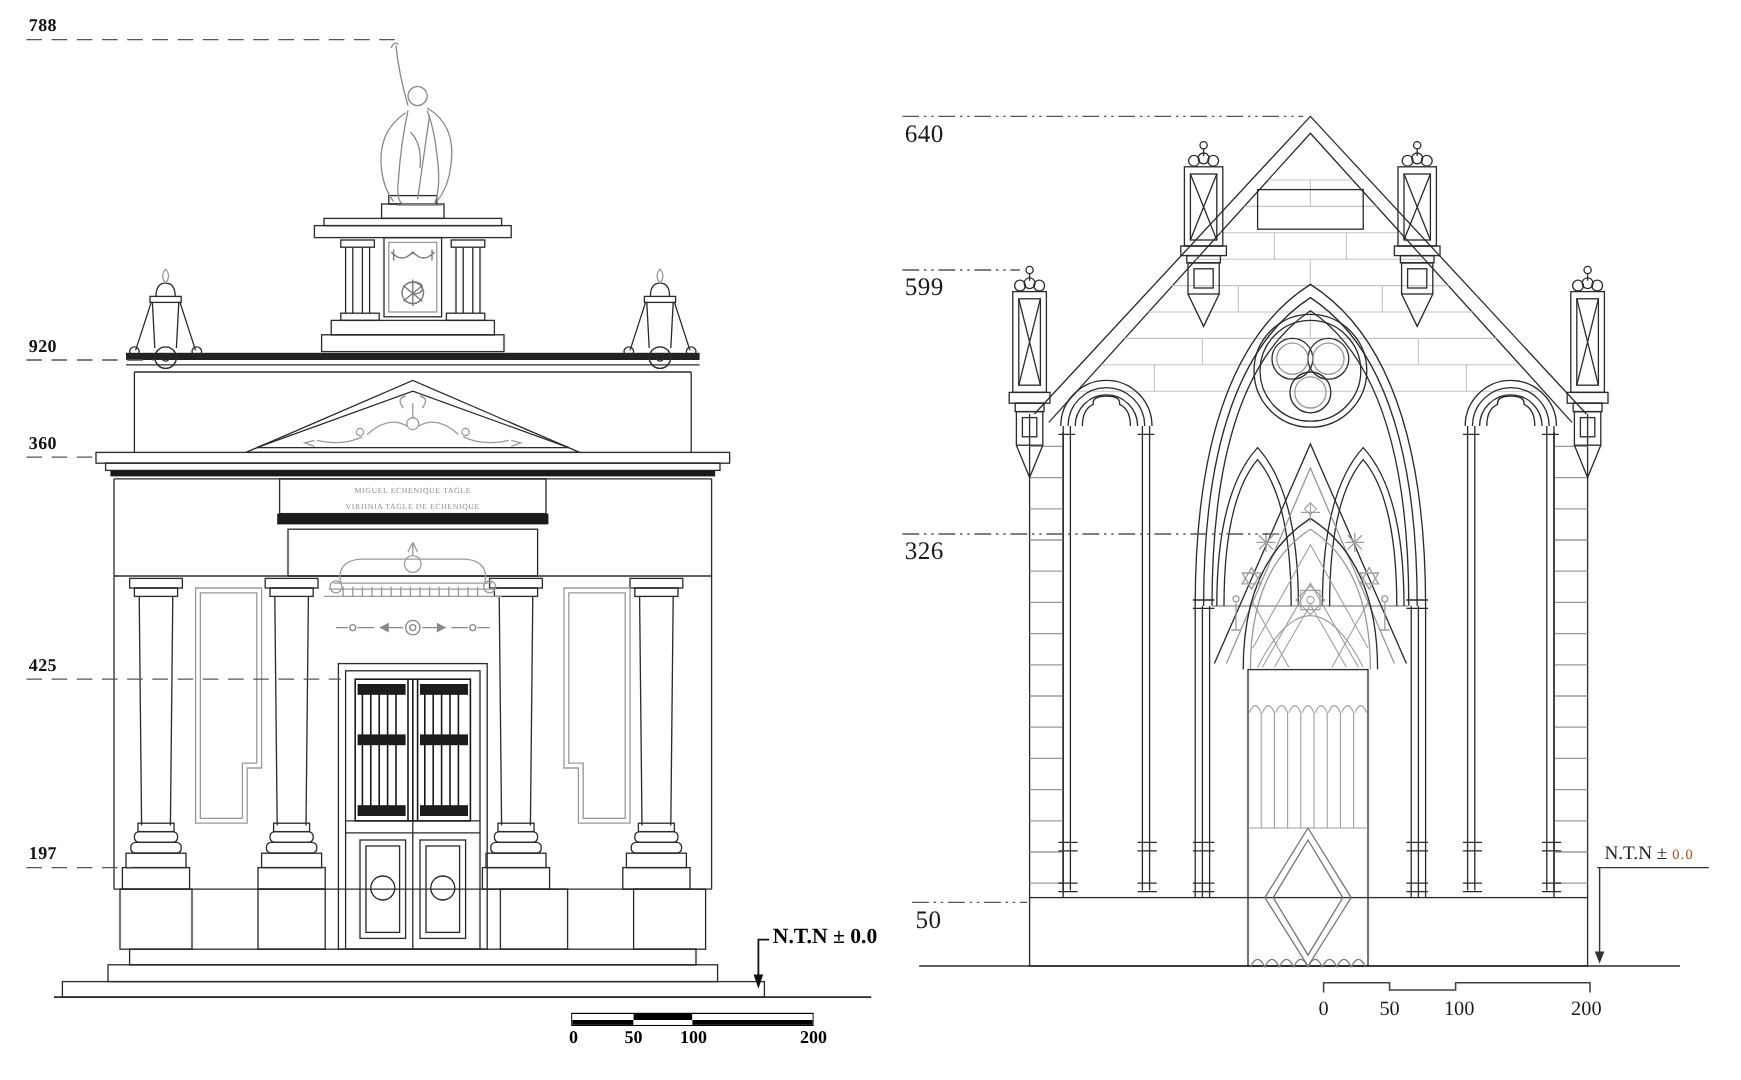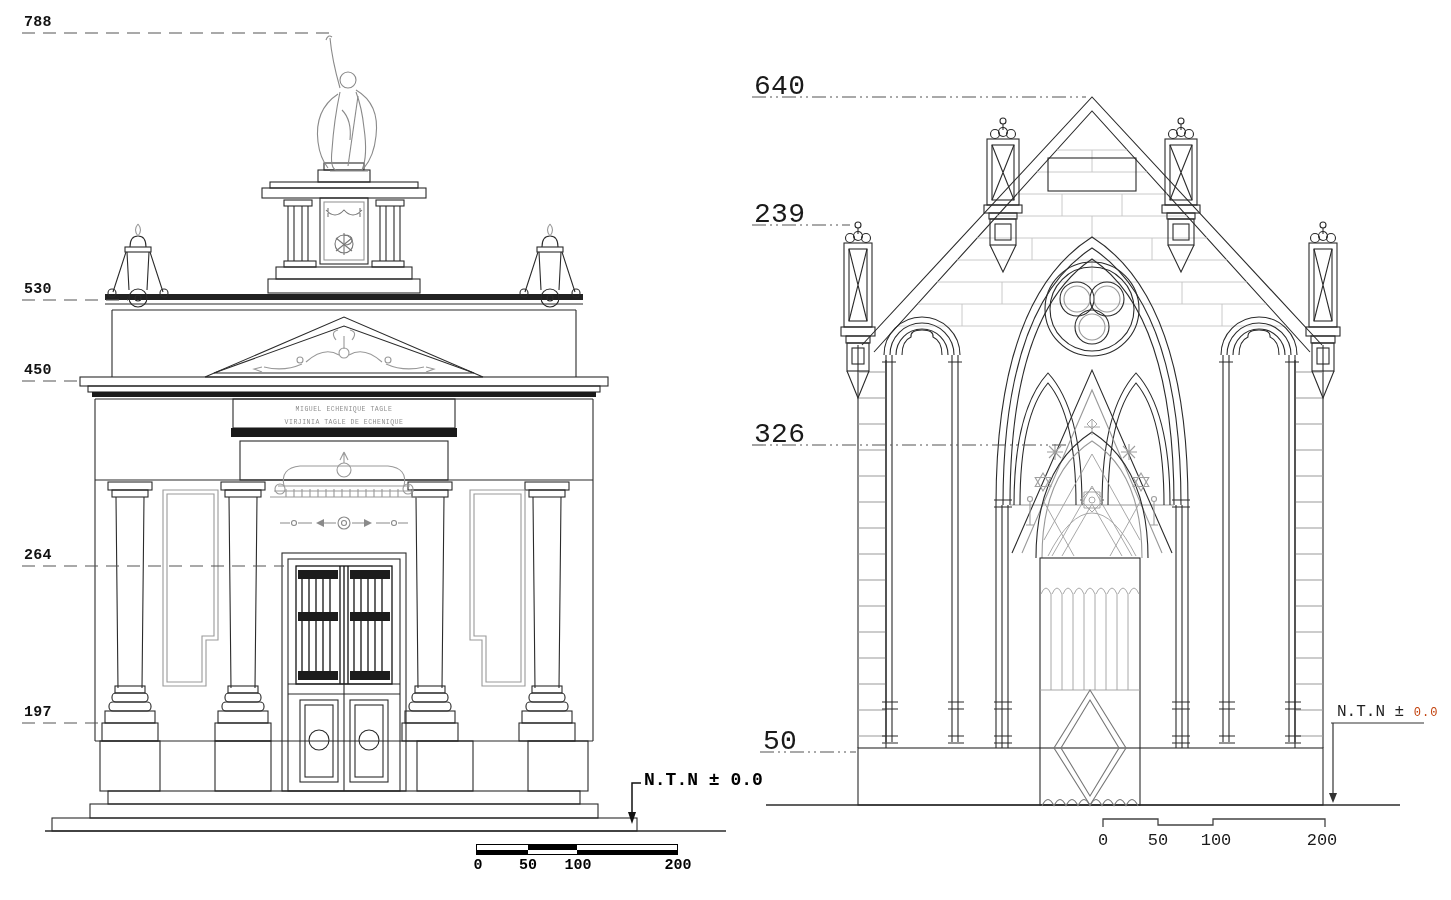--- a/index.html
+++ b/index.html
@@ -1,20 +1,20 @@
 <!DOCTYPE html>
 <html><head>
 <meta charset="utf-8">
 <style>
   html,body{margin:0;padding:0;background:#fff;}
   .canvas{position:relative;width:1451px;height:900px;background:#ffffff;overflow:hidden;
-          font-family:Liberation Mono, monospace;color:#111;}
+          font-family:Liberation Serif, serif;color:#111;}
   svg{position:absolute;left:0;top:0;}
   .dim{position:absolute;font-weight:bold;font-size:15px;color:#111;letter-spacing:.3px;}
-  .dimR{position:absolute;font-weight:normal;font-size:28px;color:#1a1a1a;letter-spacing:.3px;}
+  .dimR{position:absolute;font-weight:normal;font-size:21px;color:#1a1a1a;letter-spacing:.3px;margin-top:28px;}
   .plaque{position:absolute;left:233px;top:403px;width:222px;text-align:center;
           font-size:6.5px;line-height:13px;color:#8f8f8f;letter-spacing:.5px;}
   .ntnL{position:absolute;left:644px;top:770px;font-weight:bold;font-size:18px;color:#000;}
   .ntnR{position:absolute;left:1337px;top:703px;font-size:16px;color:#222;font-weight:normal;}
   .ntnR .val{font-size:12px;color:#c2410c;letter-spacing:1px;}
   .tick{position:absolute;transform:translateX(-50%);font-weight:bold;font-size:15px;color:#000;}
   .tickR{position:absolute;transform:translateX(-50%);font-weight:normal;font-size:17px;color:#1a1a1a;}
   .sbar{position:absolute;left:476px;top:844px;width:202px;height:11px;border:1px solid #000;box-sizing:border-box;}
   .sbar .cell{position:absolute;}
 </style>
@@ -383,23 +383,23 @@
       <path d="M1333 723 V795"></path>
       <polygon points="1329,793 1337,793 1333,803" fill="#333" stroke="none"></polygon>
     </g>
     <g stroke="#444" stroke-width="1.3">
       <path d="M1103 827 V819 H1158 V825 H1213 V819 H1325 V827"></path>
     </g>
   </g>
 </svg>
 
 <div class="dim" style="left:24px;top:14px;">788</div>
-<div class="dim" style="left:24px;top:281px;">530</div>
-<div class="dim" style="left:24px;top:362px;">450</div>
-<div class="dim" style="left:24px;top:547px;">264</div>
+<div class="dim" style="left:24px;top:281px;">920</div>
+<div class="dim" style="left:24px;top:362px;">360</div>
+<div class="dim" style="left:24px;top:547px;">425</div>
 <div class="dim" style="left:24px;top:704px;">197</div>
 
 <div class="plaque">
   <div>MIGUEL ECHENIQUE TAGLE</div>
   <div>VIRJINIA TAGLE DE ECHENIQUE</div>
 </div>
 
 <div class="ntnL">N.T.N ± 0.0</div>
 
 <div class="sbar">
@@ -409,21 +409,21 @@
   <div class="cell" style="left:0;top:4.5px;width:51px;height:4.5px;background:#000;"></div>
   <div class="cell" style="left:51px;top:4.5px;width:49px;height:4.5px;background:#fff;"></div>
   <div class="cell" style="left:100px;top:4.5px;width:100px;height:4.5px;background:#000;"></div>
 </div>
 <div class="tick" style="left:478px;top:857px;">0</div>
 <div class="tick" style="left:528px;top:857px;">50</div>
 <div class="tick" style="left:578px;top:857px;">100</div>
 <div class="tick" style="left:678px;top:857px;">200</div>
 
 <div class="dimR" style="left:754px;top:71px;">640</div>
-<div class="dimR" style="left:754px;top:199px;">239</div>
+<div class="dimR" style="left:754px;top:199px;">599</div>
 <div class="dimR" style="left:754px;top:419px;">326</div>
 <div class="dimR" style="left:763px;top:726px;">50</div>
 
 <div class="ntnR">
   <span>N.T.N ±</span>
   <span class="val">0.0</span>
 </div>
 
 <div class="tickR" style="left:1103px;top:831px;">0</div>
 <div class="tickR" style="left:1158px;top:831px;">50</div>

